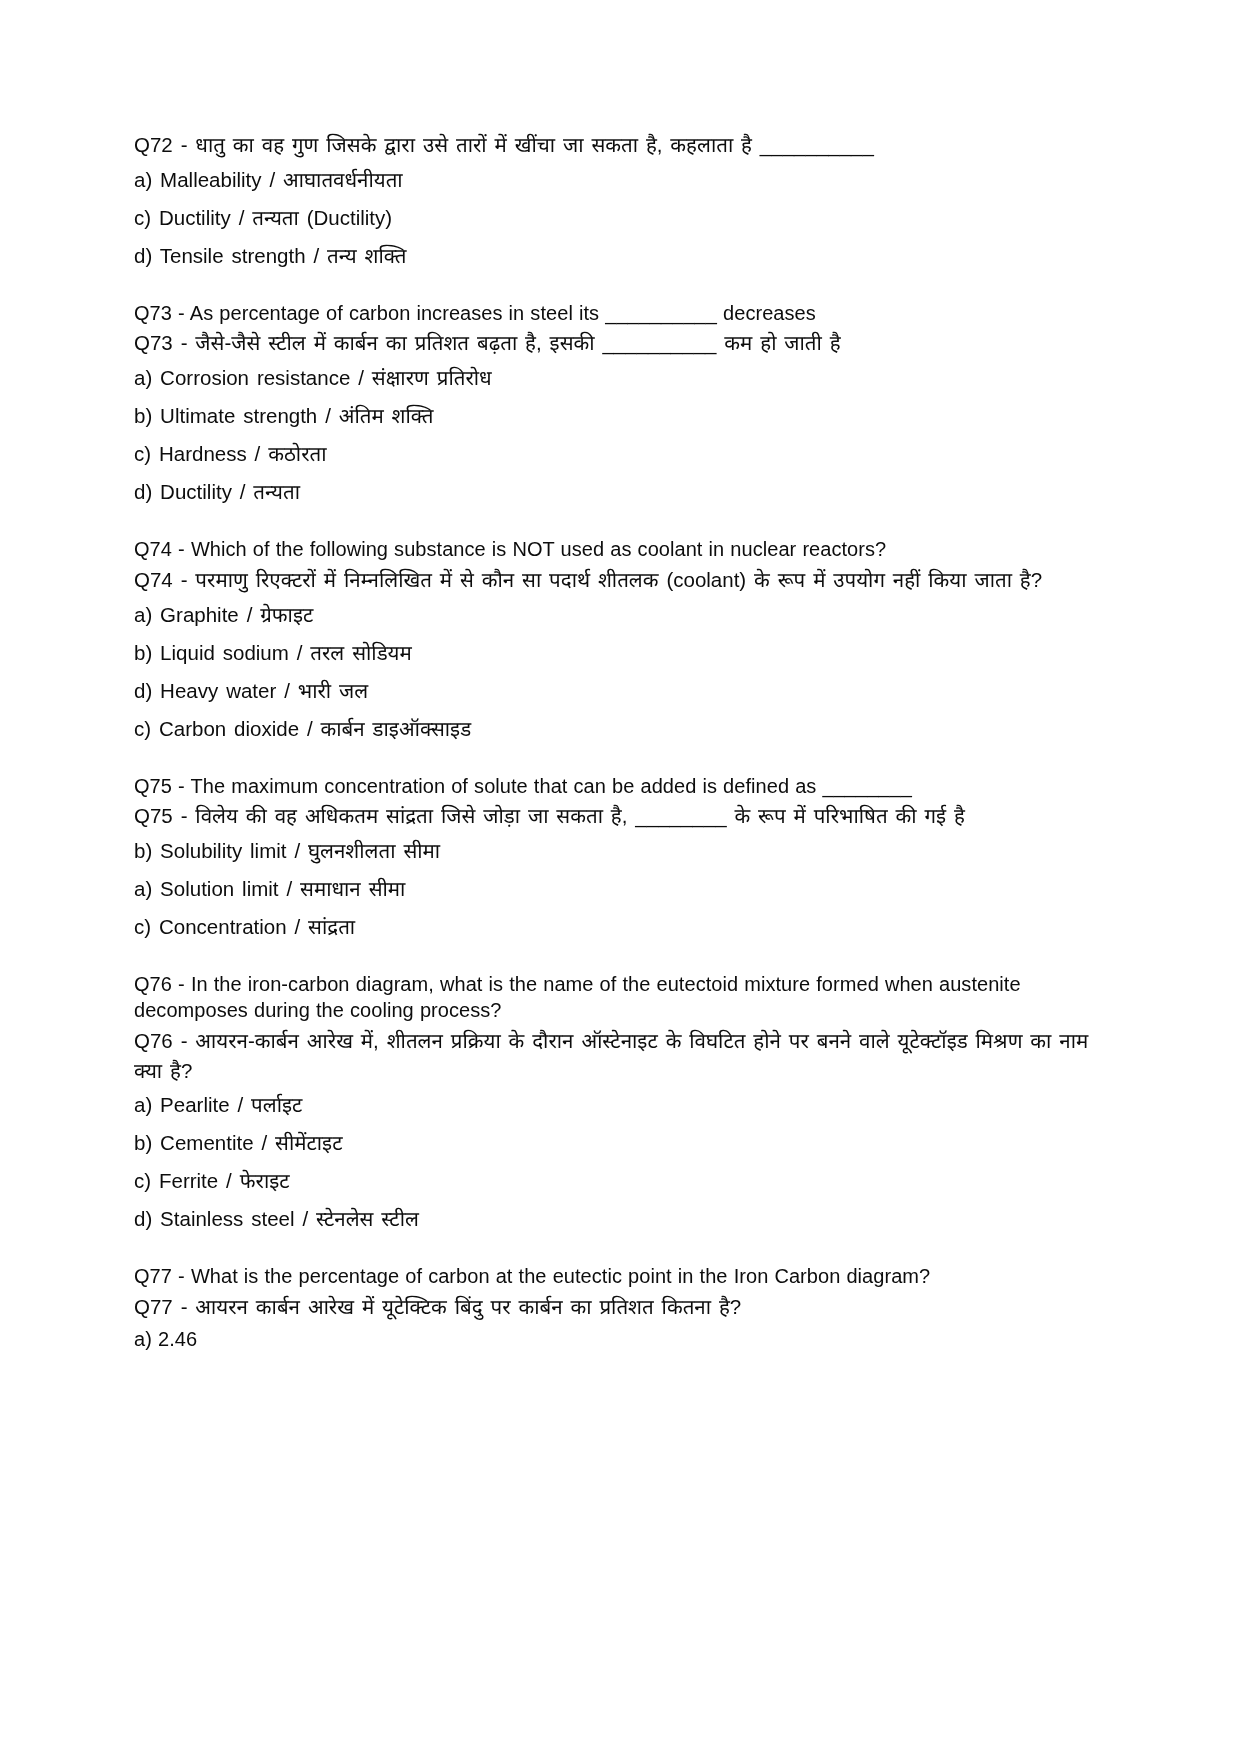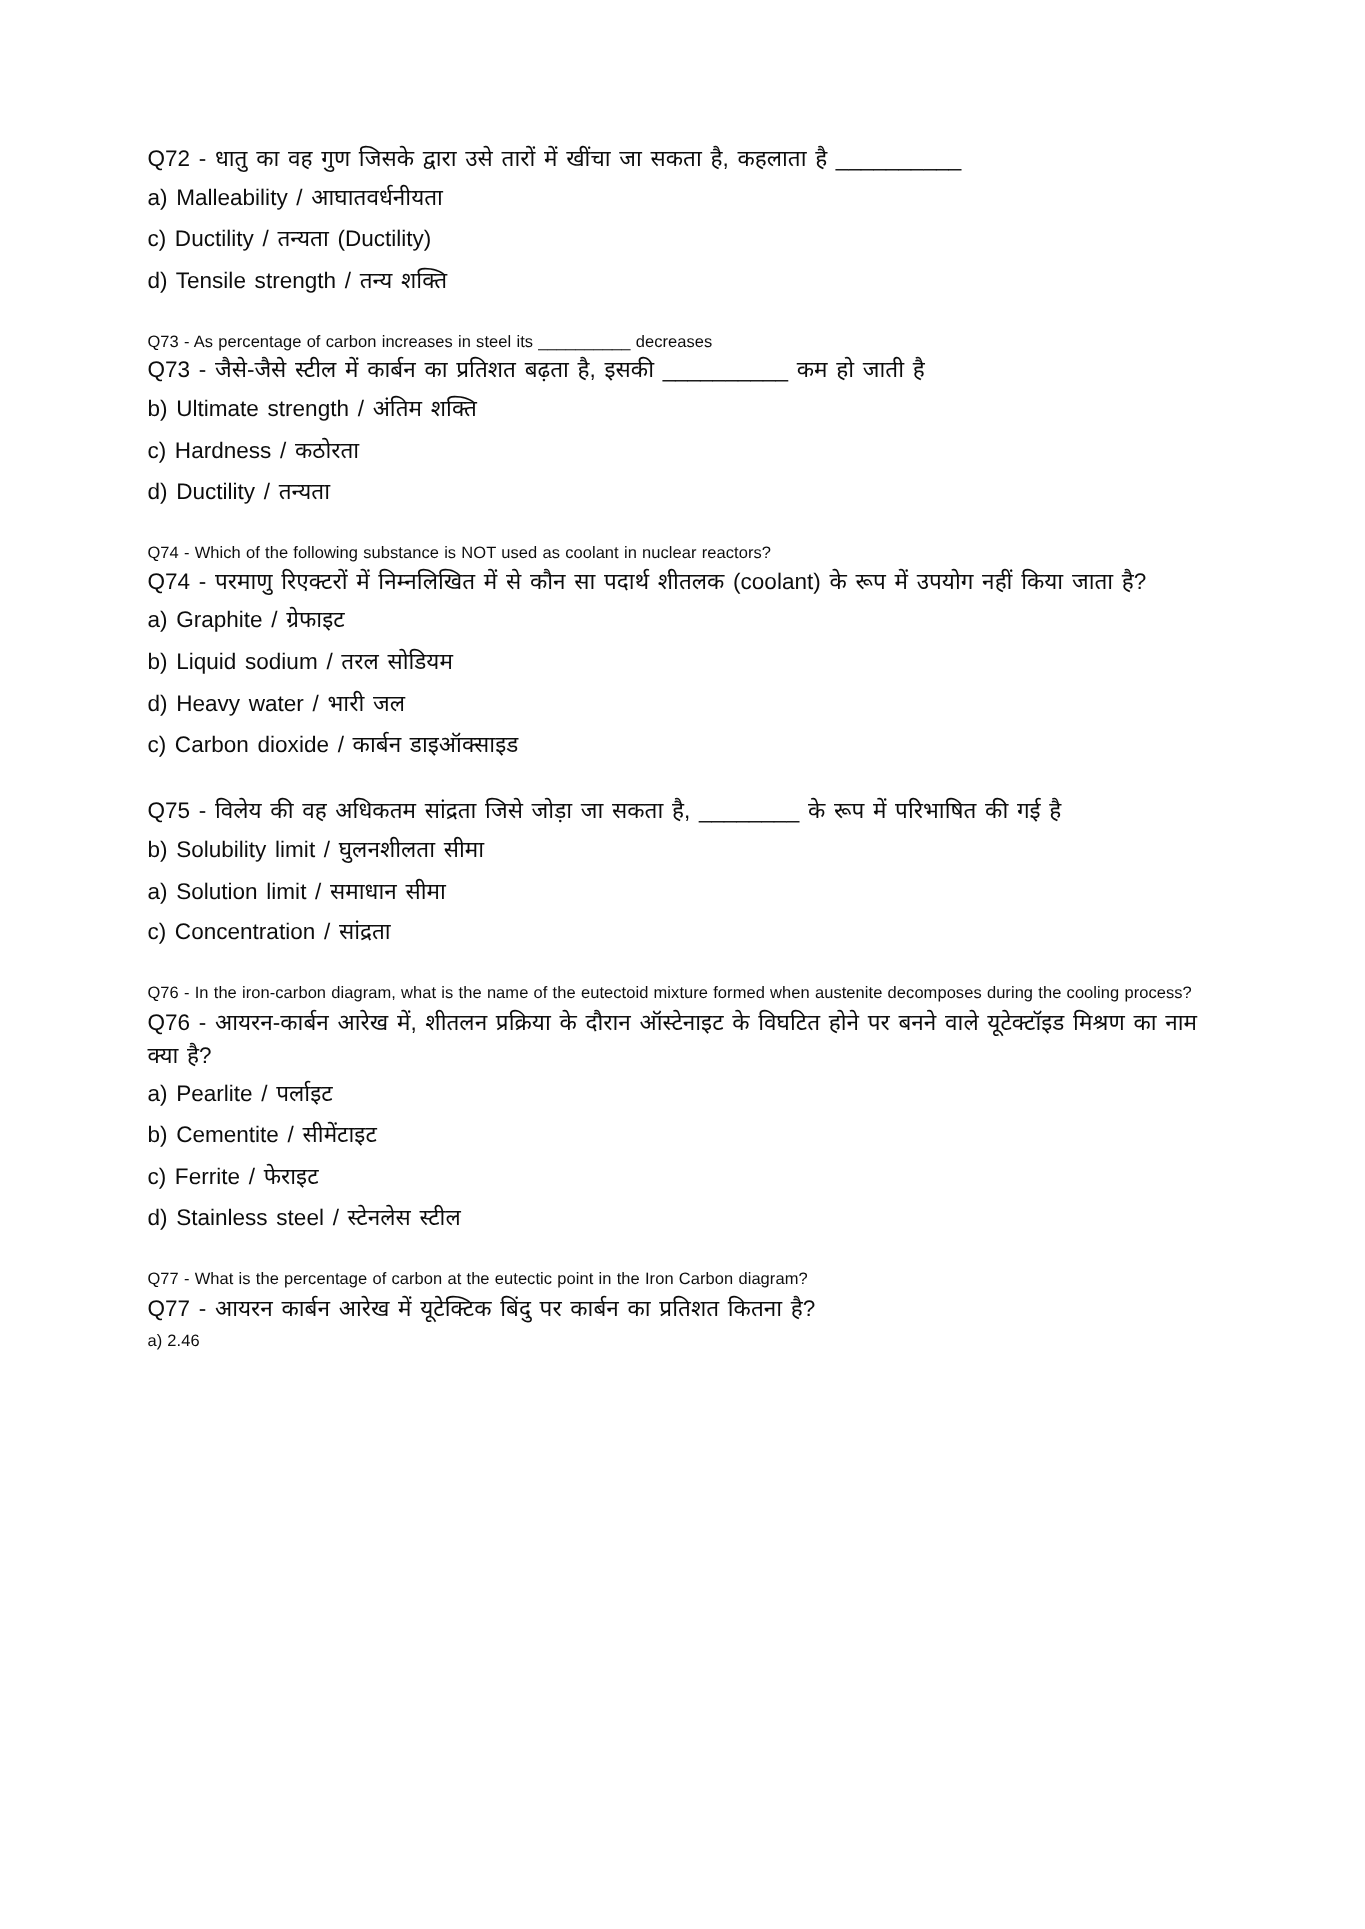--- a/index.html
+++ b/index.html
@@ -35,21 +35,21 @@
   .line {
     font-size: 20.5px;
     line-height: 1.30;
     color: #0d0d0d;
     margin: 0;
     padding: 0;
     word-spacing: 0.5px;
   }
   
   .line.en {
-    font-size: 15px;
+    font-size: 20px;
     line-height: 1.29;
     letter-spacing: 0.05px;
   }
   
   .line.hi {
     font-size: 20.5px;
     line-height: 1.46;
     word-spacing: 2.2px;
   }
   
@@ -75,35 +75,37 @@
     <div class="q-block">
       <p class="line hi stem-hi">Q72 - धातु का वह गुण जिसके द्वारा उसे तारों में खींचा जा सकता है, कहलाता है __________</p>
       <p class="line hi opt">a) Malleability / आघातवर्धनीयता</p>
       <p class="line hi opt">c) Ductility / तन्यता  (Ductility)</p>
       <p class="line hi opt">d) Tensile strength / तन्य शक्ति</p>
     </div>
 
     <div class="q-block">
       <p class="line en stem-en">Q73 - As percentage of carbon increases in steel its __________ decreases</p>
       <p class="line hi stem-hi">Q73 - जैसे-जैसे स्टील में कार्बन का प्रतिशत बढ़ता है, इसकी __________ कम हो जाती है</p>
+      <p class="line hi opt">a) Corrosion resistance / संक्षारण प्रतिरोध</p>
       <p class="line hi opt">b) Ultimate strength / अंतिम शक्ति</p>
       <p class="line hi opt">c) Hardness / कठोरता</p>
       <p class="line hi opt">d) Ductility / तन्यता</p>
     </div>
 
     <div class="q-block">
       <p class="line en stem-en">Q74 - Which of the following substance is NOT used as coolant in nuclear reactors?</p>
       <p class="line hi stem-hi">Q74 - परमाणु रिएक्टरों में निम्नलिखित में से कौन सा पदार्थ शीतलक (coolant) के रूप में उपयोग नहीं किया जाता है?</p>
       <p class="line hi opt">a) Graphite / ग्रेफाइट</p>
       <p class="line hi opt">b) Liquid sodium / तरल सोडियम</p>
       <p class="line hi opt">d) Heavy water / भारी जल</p>
       <p class="line hi opt">c) Carbon dioxide / कार्बन डाइऑक्साइड</p>
     </div>
 
     <div class="q-block">
+      <p class="line en stem-en">Q75 - The maximum concentration of solute that can be added is defined as ________</p>
       <p class="line hi stem-hi">Q75 - विलेय की वह अधिकतम सांद्रता जिसे जोड़ा जा सकता है, ________ के रूप में परिभाषित की गई है</p>
       <p class="line hi opt">b) Solubility limit / घुलनशीलता सीमा</p>
       <p class="line hi opt">a) Solution limit / समाधान सीमा</p>
       <p class="line hi opt">c) Concentration / सांद्रता</p>
     </div>
 
     <div class="q-block">
       <p class="line en stem-en">Q76 - In the iron-carbon diagram, what is the name of the eutectoid mixture formed when austenite decomposes during the cooling process?</p>
       <p class="line hi stem-hi">Q76 - आयरन-कार्बन आरेख में, शीतलन प्रक्रिया के दौरान ऑस्टेनाइट के विघटित होने पर बनने वाले यूटेक्टॉइड मिश्रण का नाम क्या है?</p>
       <p class="line hi opt">a) Pearlite / पर्लाइट</p>

